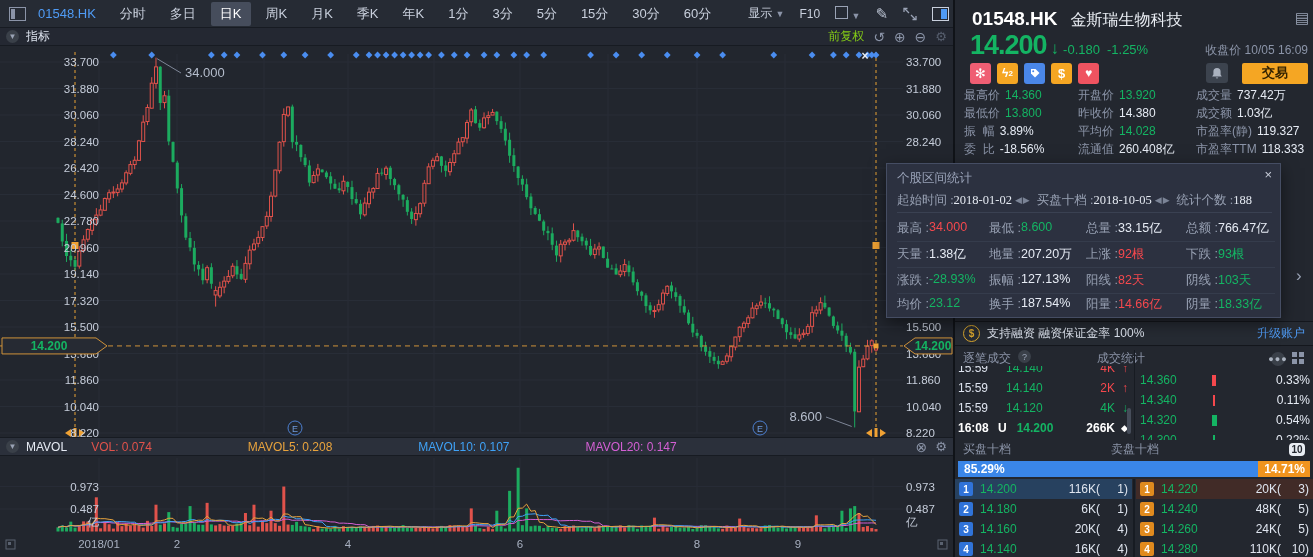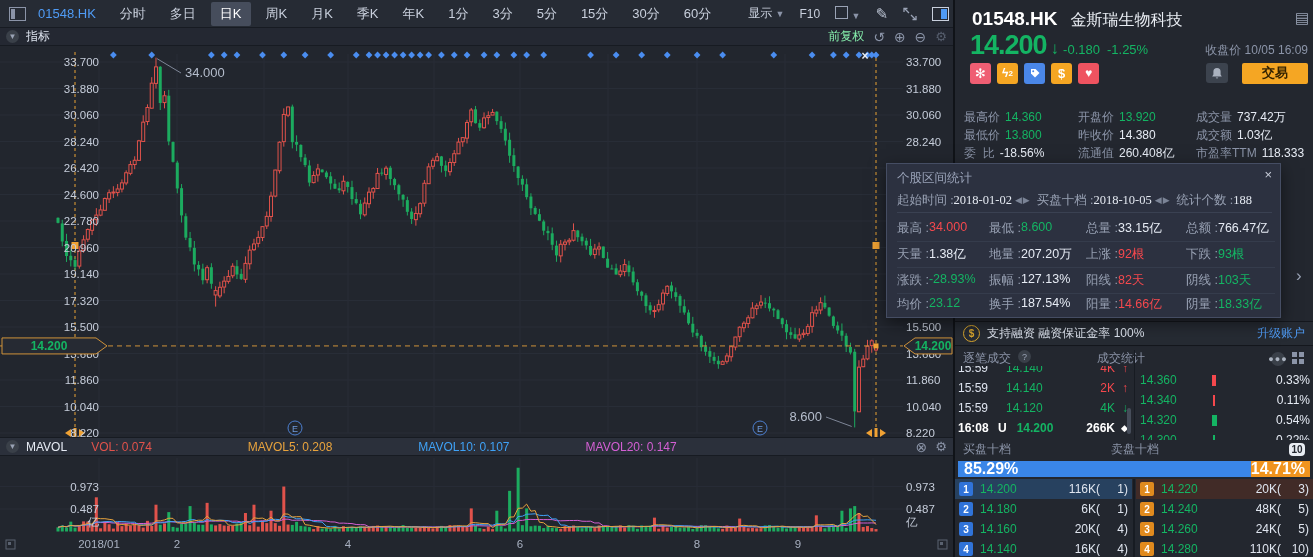--- a/index.html
+++ b/index.html
@@ -18,21 +18,21 @@
   .caret{font-size:9px;color:#8b94a8;}
   .sq-icon{width:11px;height:11px;border:1px solid #9aa3b5;display:inline-block;}
   .panel-toggle{width:15px;height:12px;border:1px solid #c9d0dd;position:relative;}
   .panel-toggle::after{content:"";position:absolute;right:1px;top:1px;bottom:1px;width:6px;background:#4f9bf5;}
   
   #indicator-bar{left:0;top:28px;width:955px;height:18px;background:#242832;border-bottom:1px solid #171b22;
                  display:flex;align-items:center;box-sizing:border-box;}
   .pin{width:13px;height:13px;border-radius:50%;background:#3a4049;color:#9aa3b5;font-size:8px;
        display:flex;align-items:center;justify-content:center;margin:0 7px 0 6px;flex:none;}
   .ind-right{margin-left:auto;display:flex;align-items:center;gap:9px;padding-right:8px;}
-  .adj{color:#86efac;font-size:12px;}
+  .adj{color:#84cc16;font-size:12px;}
   .ico{color:#8b94a8;font-size:13px;line-height:1;}
   .ico.dim{color:#565e6d;}
   
   #mavol-bar{left:0;top:437px;width:955px;height:19px;background:#2b303b;border-top:1px solid #171b22;
              border-bottom:1px solid #171b22;display:flex;align-items:center;box-sizing:border-box;font-size:12px;}
   #mavol-bar .lbl{margin-right:30px;white-space:nowrap;}
   
   #right-panel{left:953px;top:0;width:360px;height:557px;background:#23272f;border-left:2px solid #101318;box-sizing:border-box;}
   #rp-title{left:17px;top:8px;display:flex;align-items:baseline;gap:13px;}
   .rp-code{font-size:19px;font-weight:bold;color:#ffffff;}
@@ -49,21 +49,21 @@
   .b-hk{background:#ef5e73;font-size:13px;}
   .b-lv2{background:#f5a623;}
   .b-lv2 sub{font-size:8px;}
   .b-tag{background:#4a87e8;}
   .b-usd{background:#f5a623;font-size:13px;}
   .b-heart{background:#ef5360;font-size:12px;}
   .bell-btn{margin-left:auto;width:22px;height:20px;border-radius:3px;background:#3c434e;display:flex;
             align-items:center;justify-content:center;}
   .trade-btn{width:66px;height:21px;border-radius:2px;background:#f5a623;color:#332200;font-weight:bold;
              font-size:13px;display:flex;align-items:center;justify-content:center;margin-left:8px;}
-  #rp-stats{left:9px;top:108px;width:346px;}
+  #rp-stats{left:9px;top:86px;width:346px;}
   .st-row{display:flex;height:18px;align-items:center;}
   .st-cell{display:flex;align-items:center;white-space:pre;}
   .st-c1{width:114px;}
   .st-c2{width:118px;}
   .st-c3{width:114px;}
   .st-l{color:#8b94a8;margin-right:5px;}
   .vg{color:#14b463;}
   .vr{color:#f5484d;}
   .vw{color:#e6ebf4;}
   
@@ -97,21 +97,21 @@
   .sr-price{width:52px;color:#14b463;}
   .sr-bar{width:44px;display:flex;justify-content:center;align-items:center;}
   .sr-bar i{display:block;height:11px;}
   .sr-bar .up{background:#f5484d;}
   .sr-bar .down{background:#14b463;}
   .sr-pct{margin-left:auto;color:#e6ebf4;}
   
   #rp-depth-head{left:0;top:441px;width:358px;height:17px;display:flex;align-items:center;color:#8b94a8;}
   .lv-badge{margin-left:auto;margin-right:8px;width:16px;height:13px;background:#e8ecf2;color:#23272f;font-size:10px;
             font-weight:bold;border-radius:4px;display:flex;align-items:center;justify-content:center;}
-  #ratio-bar{left:3px;top:461px;width:352px;height:16px;display:flex;font-weight:bold;font-size:16px;color:#fff;}
+  #ratio-bar{left:3px;top:461px;width:352px;height:16px;display:flex;font-weight:bold;font-size:12px;color:#fff;}
   #ratio-buy{background:#3a86e8;display:flex;align-items:center;padding-left:6px;box-sizing:border-box;}
   #ratio-sell{background:#f0941e;display:flex;align-items:center;justify-content:flex-end;padding-right:5px;
               box-sizing:border-box;flex:1;}
   #depth-rows{left:0;top:479px;width:358px;height:78px;overflow:hidden;}
   .d-col{position:absolute;top:0;width:177px;}
   .d-row{position:absolute;left:0;width:177px;height:20px;display:flex;align-items:center;box-sizing:border-box;padding:0 4px;}
   .d-row.hl-buy{background:#27415f;}
   .d-row.hl-sell{background:#412b27;}
   .d-badge{width:14px;height:14px;border-radius:2px;color:#fff;font-size:10px;font-weight:bold;display:flex;
            align-items:center;justify-content:center;flex:none;}
@@ -975,20 +975,25 @@
           <span class="st-cell st-c1"><span class="st-l">最高价</span><span class="vg">14.360</span></span>
           <span class="st-cell st-c2"><span class="st-l">开盘价</span><span class="vg">13.920</span></span>
           <span class="st-cell st-c3"><span class="st-l">成交量</span><span class="vw">737.42万</span></span>
         </div>
         <div class="st-row">
           <span class="st-cell st-c1"><span class="st-l">最低价</span><span class="vg">13.800</span></span>
           <span class="st-cell st-c2"><span class="st-l">昨收价</span><span class="vw">14.380</span></span>
           <span class="st-cell st-c3"><span class="st-l">成交额</span><span class="vw">1.03亿</span></span>
         </div>
         <div class="st-row">
+          <span class="st-cell st-c1"><span class="st-l">振  幅</span><span class="vw">3.89%</span></span>
+          <span class="st-cell st-c2"><span class="st-l">平均价</span><span class="vg">14.028</span></span>
+          <span class="st-cell st-c3"><span class="st-l">市盈率(静)</span><span class="vw">119.327</span></span>
+        </div>
+        <div class="st-row">
           <span class="st-cell st-c1"><span class="st-l">委  比</span><span class="vw">-18.56%</span></span>
           <span class="st-cell st-c2"><span class="st-l">流通值</span><span class="vw">260.408亿</span></span>
           <span class="st-cell st-c3"><span class="st-l">市盈率TTM</span><span class="vw">118.333</span></span>
         </div>
       </div>
 
     <div id="rp-margin" class="abs">
       <span class="coin">$</span>
       <span style="color:#dde3ee;">支持融资 融资保证金率 100%</span>
       <span class="upgrade">升级账户</span>

